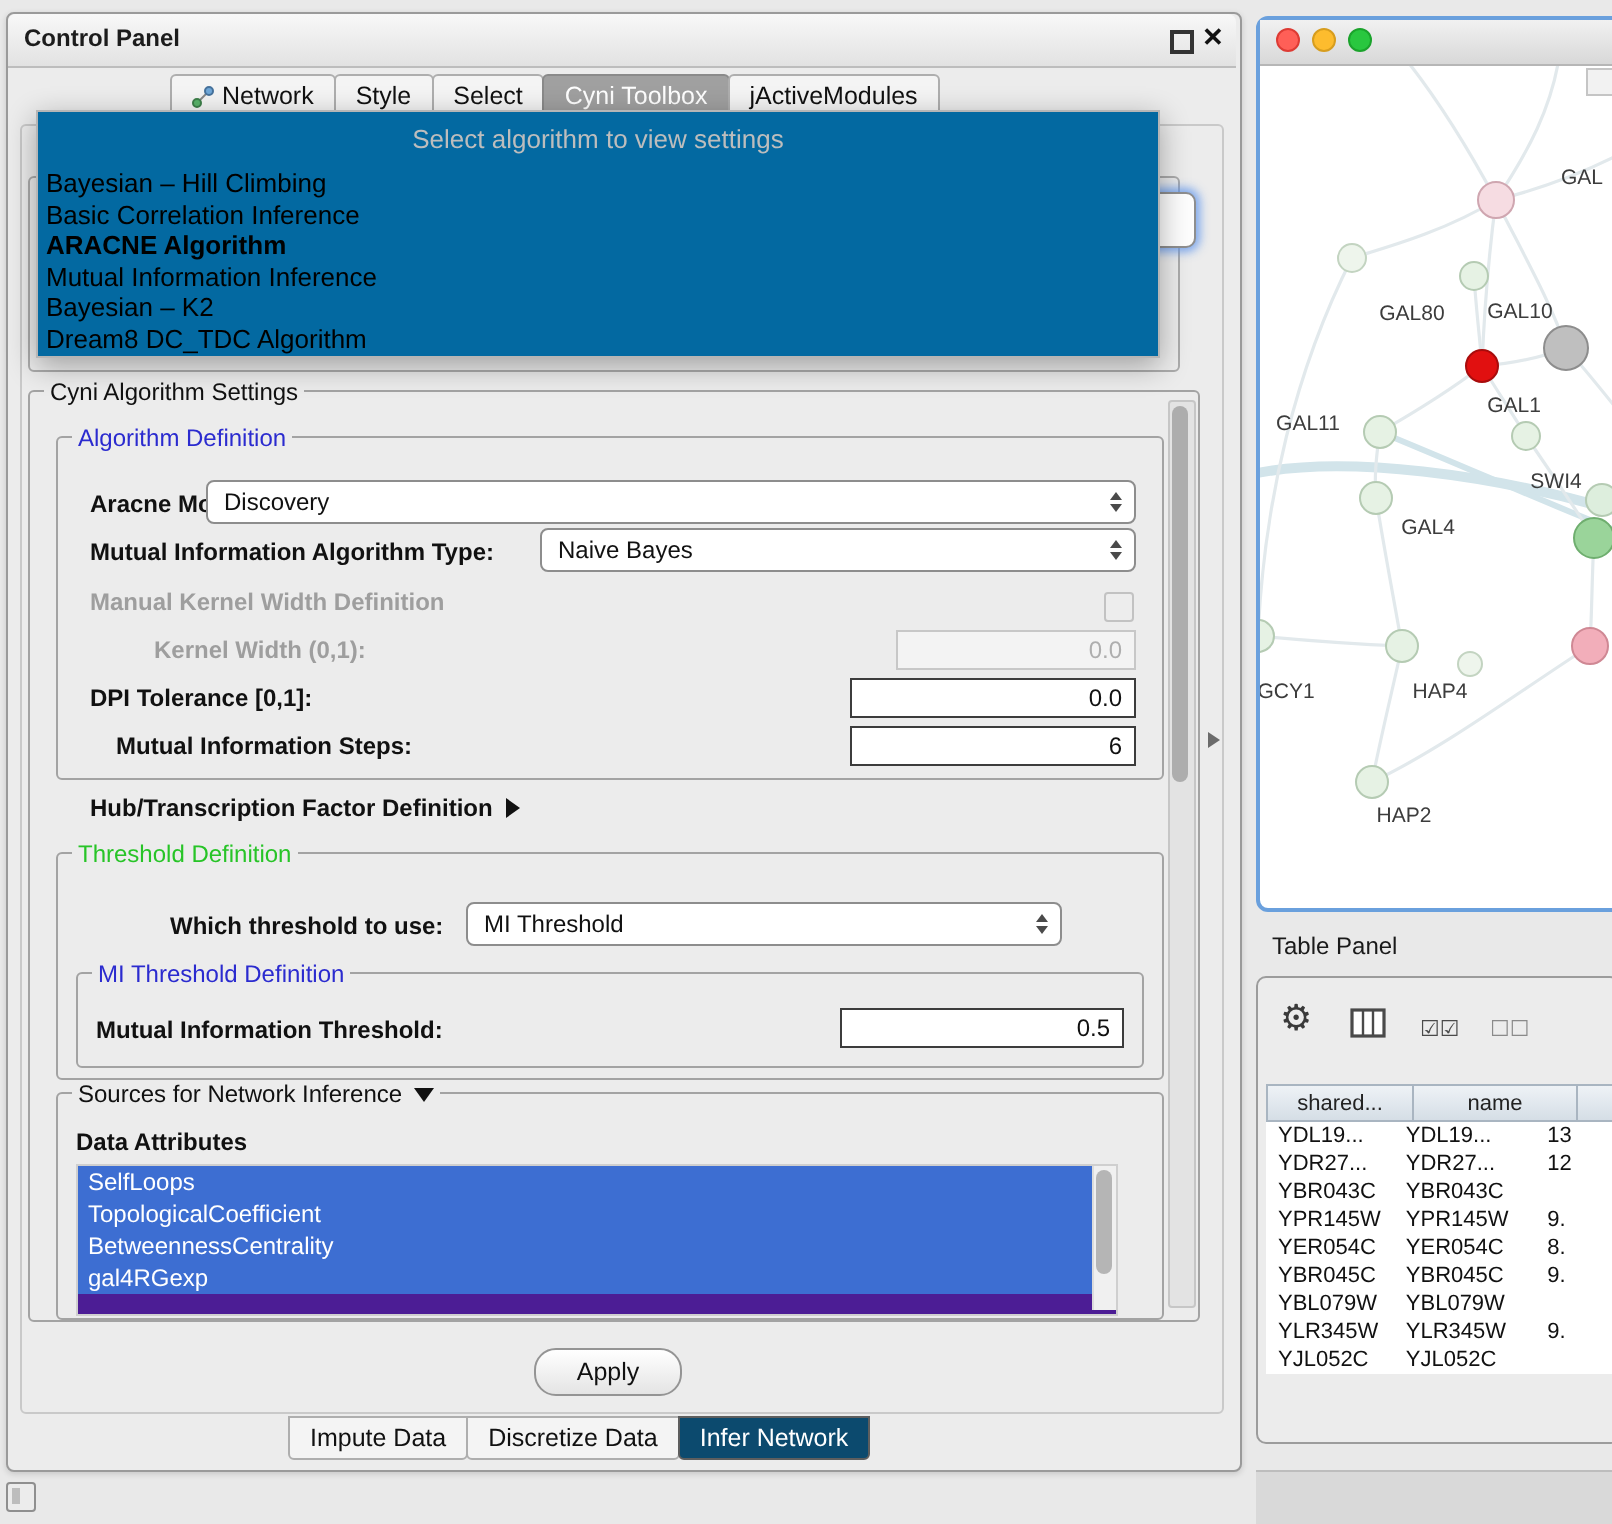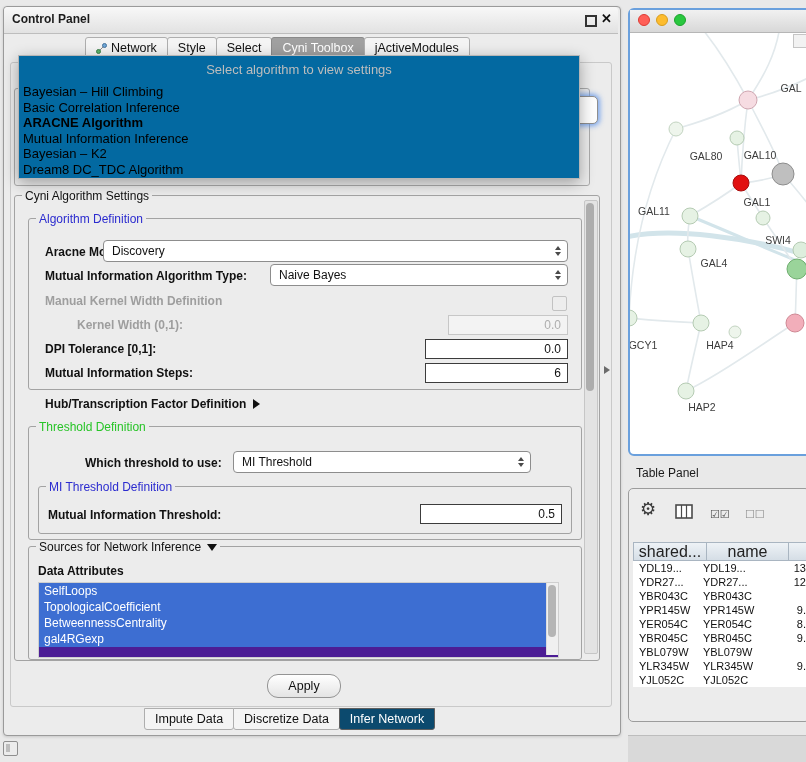--- a/index.html
+++ b/index.html
@@ -105,26 +105,26 @@
   
   #tp-label{position:absolute;left:636px;top:466px;font-size:12px;color:#1a1a1a;}
   #tablewin{position:absolute;left:628px;top:488px;width:180px;height:232px;background:#ececec;
       border:1px solid #9c9c9c;border-radius:5px;}
   #gear{position:absolute;left:640px;top:500px;font-size:18px;color:#3a3a3a;line-height:18px;}
   #colicon{position:absolute;left:675px;top:504px;}
   #checks{position:absolute;left:710px;top:508px;font-size:11px;color:#4a4a4a;letter-spacing:0;}
   #unchecks{position:absolute;left:745px;top:508px;font-size:11px;color:#8a8a8a;}
   #thead{position:absolute;left:633px;top:542px;display:flex;height:19px;}
   .th{box-sizing:border-box;border:1px solid #a9b5c1;border-left:none;background:linear-gradient(#eef2f6,#d5dee6);
-      font-size:16px;display:flex;align-items:center;justify-content:center;color:#222;overflow:hidden;white-space:nowrap;}
+      font-size:11px;display:flex;align-items:center;justify-content:center;color:#222;overflow:hidden;white-space:nowrap;}
   .th:first-child{border-left:1px solid #a9b5c1;}
   #tbody{position:absolute;left:633px;top:561px;background:#fff;width:173px;overflow:hidden;}
   .tr{display:flex;height:14px;line-height:14px;}
   .td{font-size:11px;box-sizing:border-box;padding-left:6px;white-space:nowrap;overflow:hidden;}
-  .c0{width:74px;} .c1{width:82px;} .c2{width:44px;text-align:right;}
+  .c0{width:74px;} .c1{width:82px;} .c2{width:44px;}
 
   #strip{position:absolute;left:628px;top:735px;width:178px;height:27px;background:#d9d9d9;border-top:1px solid #bdbdbd;}
   #mini{position:absolute;left:3px;top:741px;width:13px;height:13px;border:1px solid #8f8f8f;border-radius:2px;background:#ececec;}
   #mini-inner{position:absolute;left:2px;top:2px;width:4px;height:8px;background:#bdbdbd;}
 </style>
 </head>
 <body>
 
 <div id="app">
 
@@ -204,21 +204,21 @@
 
   <span class="lbl disabled" style="left:45px;top:294px;">Manual Kernel Width Definition</span>
   <div class="checkbox" style="left:552px;top:296px;"></div>
 
   <span class="lbl disabled" style="left:45px;top:318px;padding-left:32px;">Kernel Width (0,1):</span>
   <div class="field disabled" style="left:448px;top:315px;width:120px;">0.0</div>
 
   <span class="lbl" style="left:45px;top:342px;">DPI Tolerance [0,1]:</span>
   <div class="field" style="left:425px;top:339px;width:143px;">0.0</div>
 
-  <span class="lbl" style="left:45px;top:366px;">Mutual Information Steps:</span>
+  <span class="lbl" style="left:58px;top:366px;">Mutual Information Steps:</span>
   <div class="field" style="left:425px;top:363px;width:143px;">6</div>
 
   <div class="lbl" style="left:45px;top:397px;display:flex;align-items:center;">
     <span>Hub/Transcription Factor Definition</span>
     <span class="arrow-right"></span>
   </div>
 
   <div class="group" style="left:28px;top:426px;width:552px;height:112px;"></div>
   <span class="gtitle green" style="left:36px;top:420px;">Threshold Definition</span>
 

